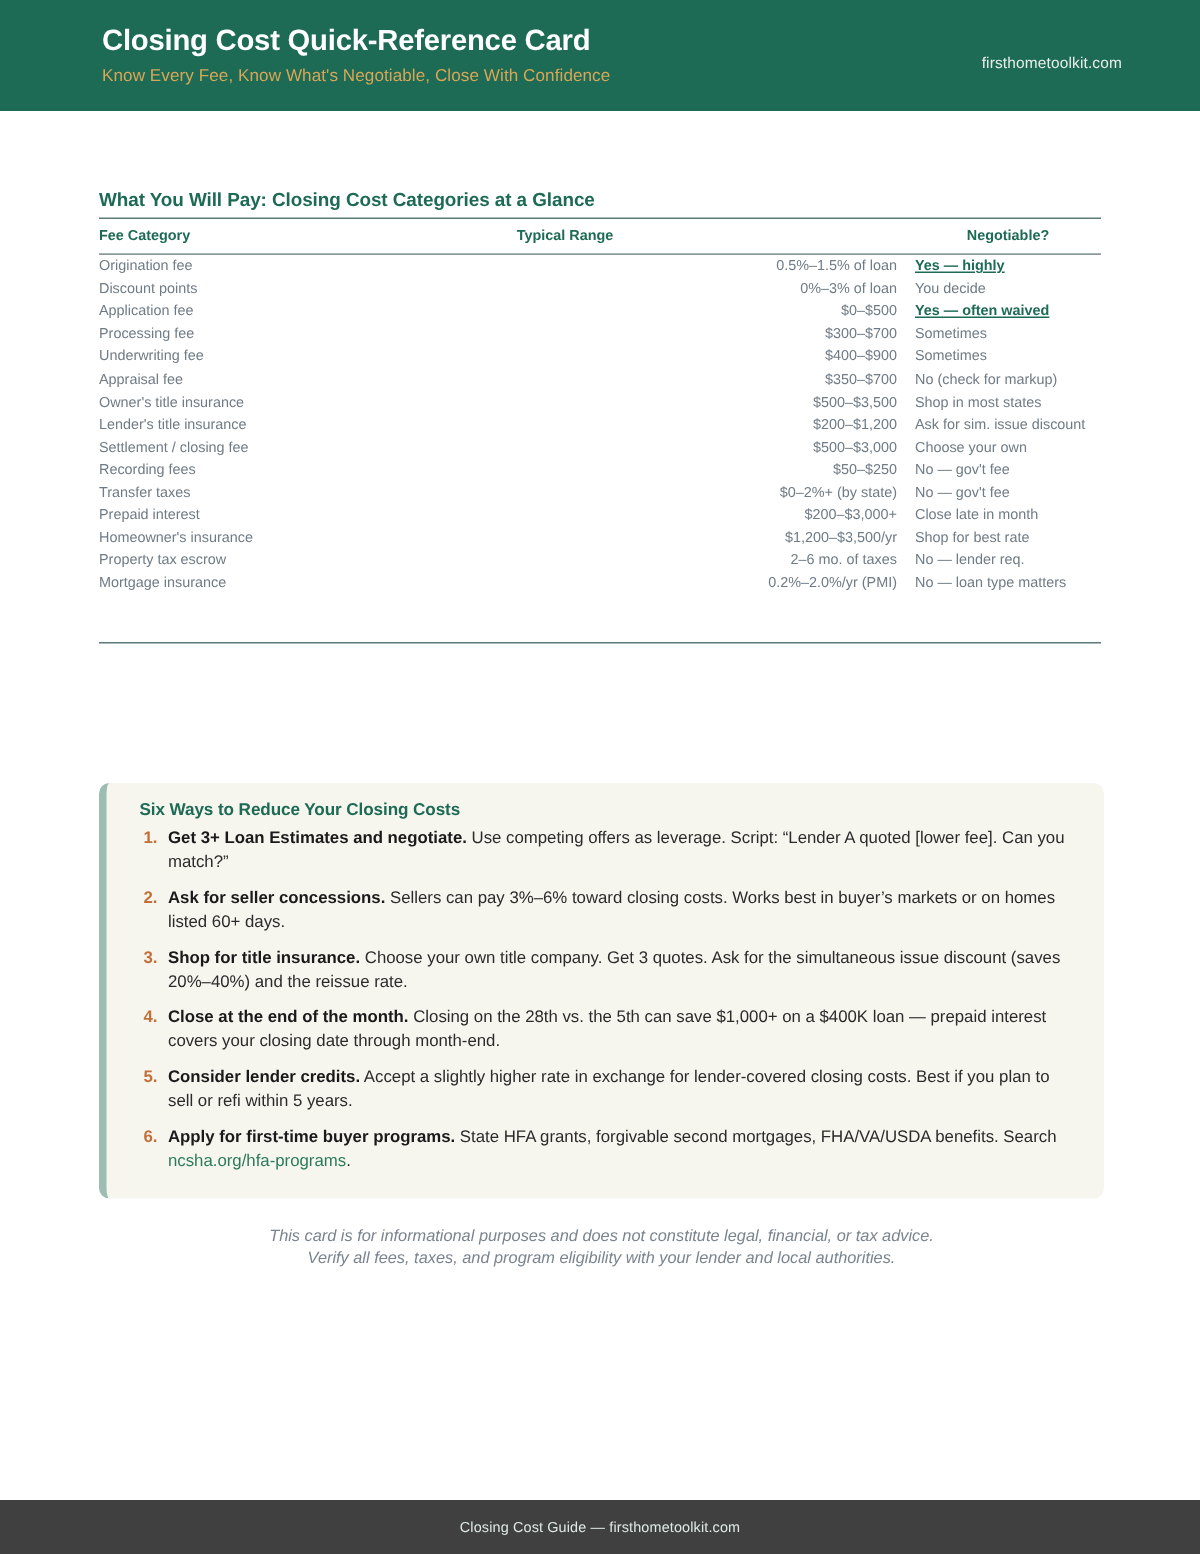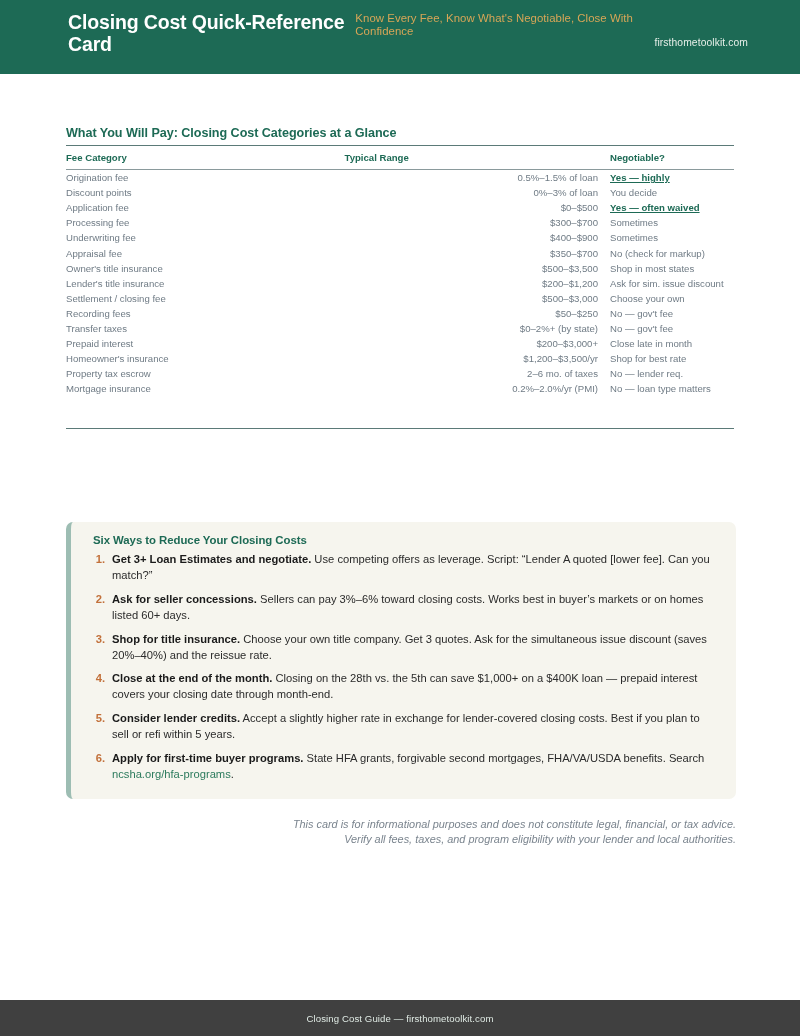--- a/index.html
+++ b/index.html
@@ -16,21 +16,21 @@
   .header {
     position: absolute; left: 0; top: 0; width: 800px; height: 74px;
     background: #1d6A55;
     display: flex; align-items: center;
   }
   .header-inner {
     position: relative; width: 100%; height: 100%;
     padding: 0 52px 0 68px;
     display: flex; align-items: center; justify-content: space-between;
   }
-  .header-left { display: flex; flex-direction: row; justify-content: space-between; }
+  .header-left { display: flex; flex-direction: column; justify-content: space-between; }
   .header-title {
     color: #ffffff; font-size: 19.5px; font-weight: bold;
     letter-spacing: -0.15px; line-height: 1.1; margin: 0 0 7px 0;
   }
   .header-subtitle {
     color: #d8a657; font-size: 11.4px; font-weight: normal;
     letter-spacing: 0.05px; line-height: 1.1;
   }
   .header-site {
     color: #e7efe9; font-size: 10.3px; letter-spacing: 0.1px;
@@ -53,21 +53,21 @@
     width: 668px; border-collapse: collapse;
   }
   .fee-table thead th {
     color: #1d6A55; font-size: 9.6px; font-weight: bold;
     padding: 6px 0 6px 0; text-align: left;
     border-top: 1.6px solid #5b7a78;
     border-bottom: 1.1px solid #8a9a9c;
     letter-spacing: 0px;
   }
   .fee-table thead th.col-range { text-align: left; padding-right: 12px; }
-  .fee-table thead th.col-neg { text-align: left; width: 124px; }
+  .fee-table thead th.col-neg { text-align: center; width: 124px; }
   .fee-table tbody td {
     font-size: 9.6px; color: #6f7b85; padding: 2.05px 0;
     vertical-align: baseline; letter-spacing: 0px;
   }
   .fee-table tbody td.cat { color: #6f7b85; }
   .fee-table tbody td.range { text-align: right; padding-right: 12px; color: #6f7b85; }
   .fee-table tbody td.neg { color: #6f7b85; }
   .fee-table tbody td.neg.hl { color: #1d6A55; font-weight: bold; text-decoration: underline; }
   .fee-table tbody tr:last-child td { padding-bottom: 3px; }
   .table-bottom-rule {
@@ -98,21 +98,21 @@
     color: #c2703a; font-weight: bold; font-size: 11.2px;
     width: 19px; flex: 0 0 19px; text-align: right; padding-right: 7px;
   }
   .tip-body { flex: 1; }
   .tip-lead { font-weight: bold; color: #1a1a1a; }
   .tip-link { color: #2b7a5c; }
 
   
   .disclaimer {
     position: absolute; left: 66px; top: 663px; width: 670px;
-    text-align: right; font-style: italic; color: #7a848e;
+    text-align: center; font-style: italic; color: #7a848e;
     font-size: 10.9px; line-height: 1.42;
   }
   .disclaimer div { display: block; }
 
   
   .footer {
     position: absolute; left: 0; bottom: 0; width: 800px; height: 36px;
     background: #404040; display: flex; align-items: center; justify-content: center;
   }
   .footer-text { color: #dfeae4; font-size: 9.6px; letter-spacing: 0.1px; }

